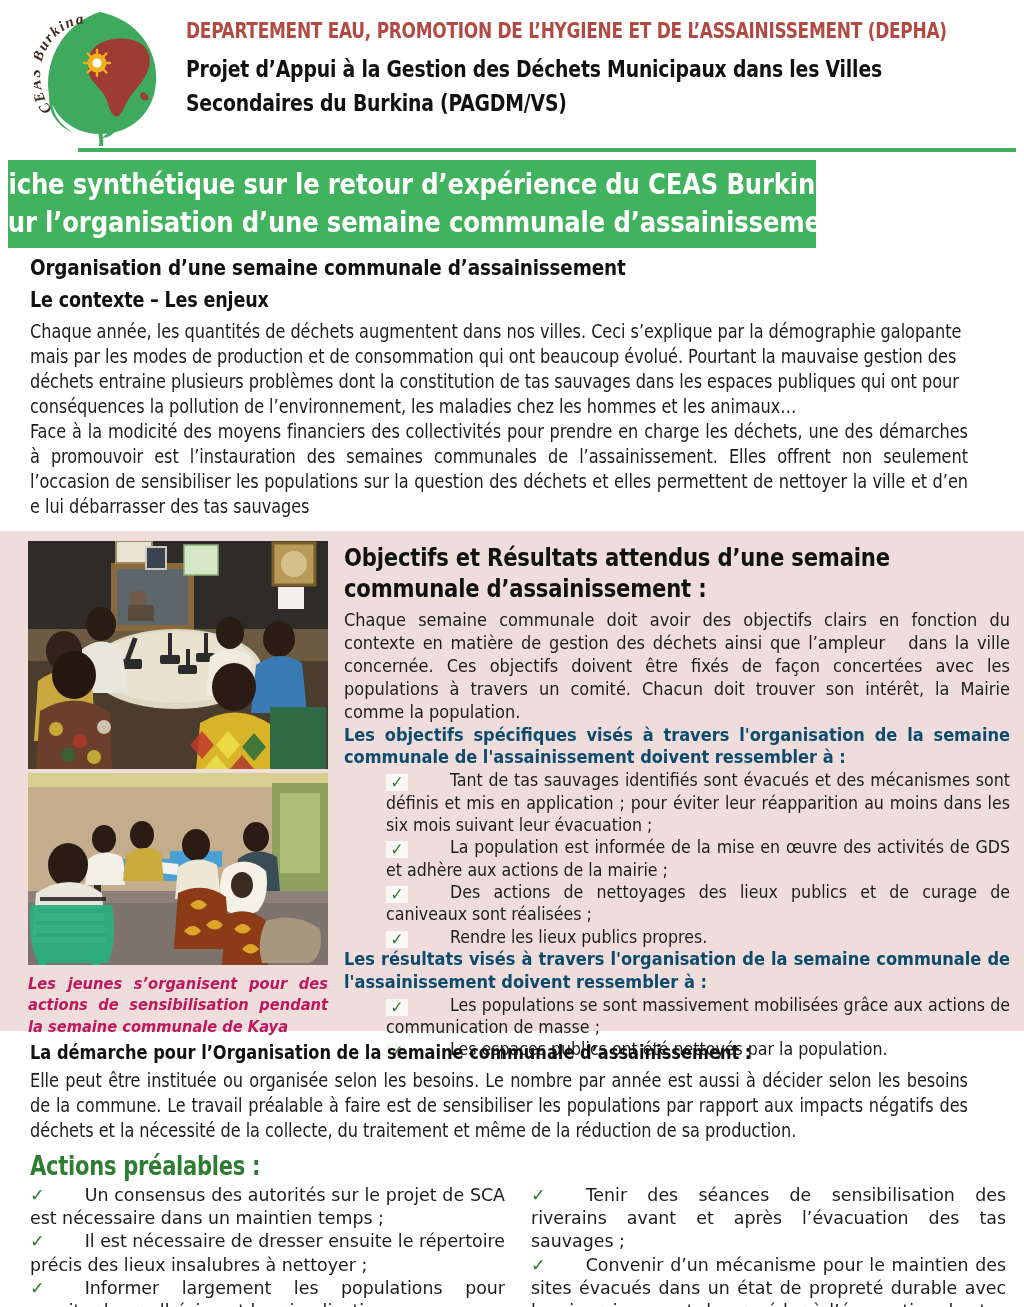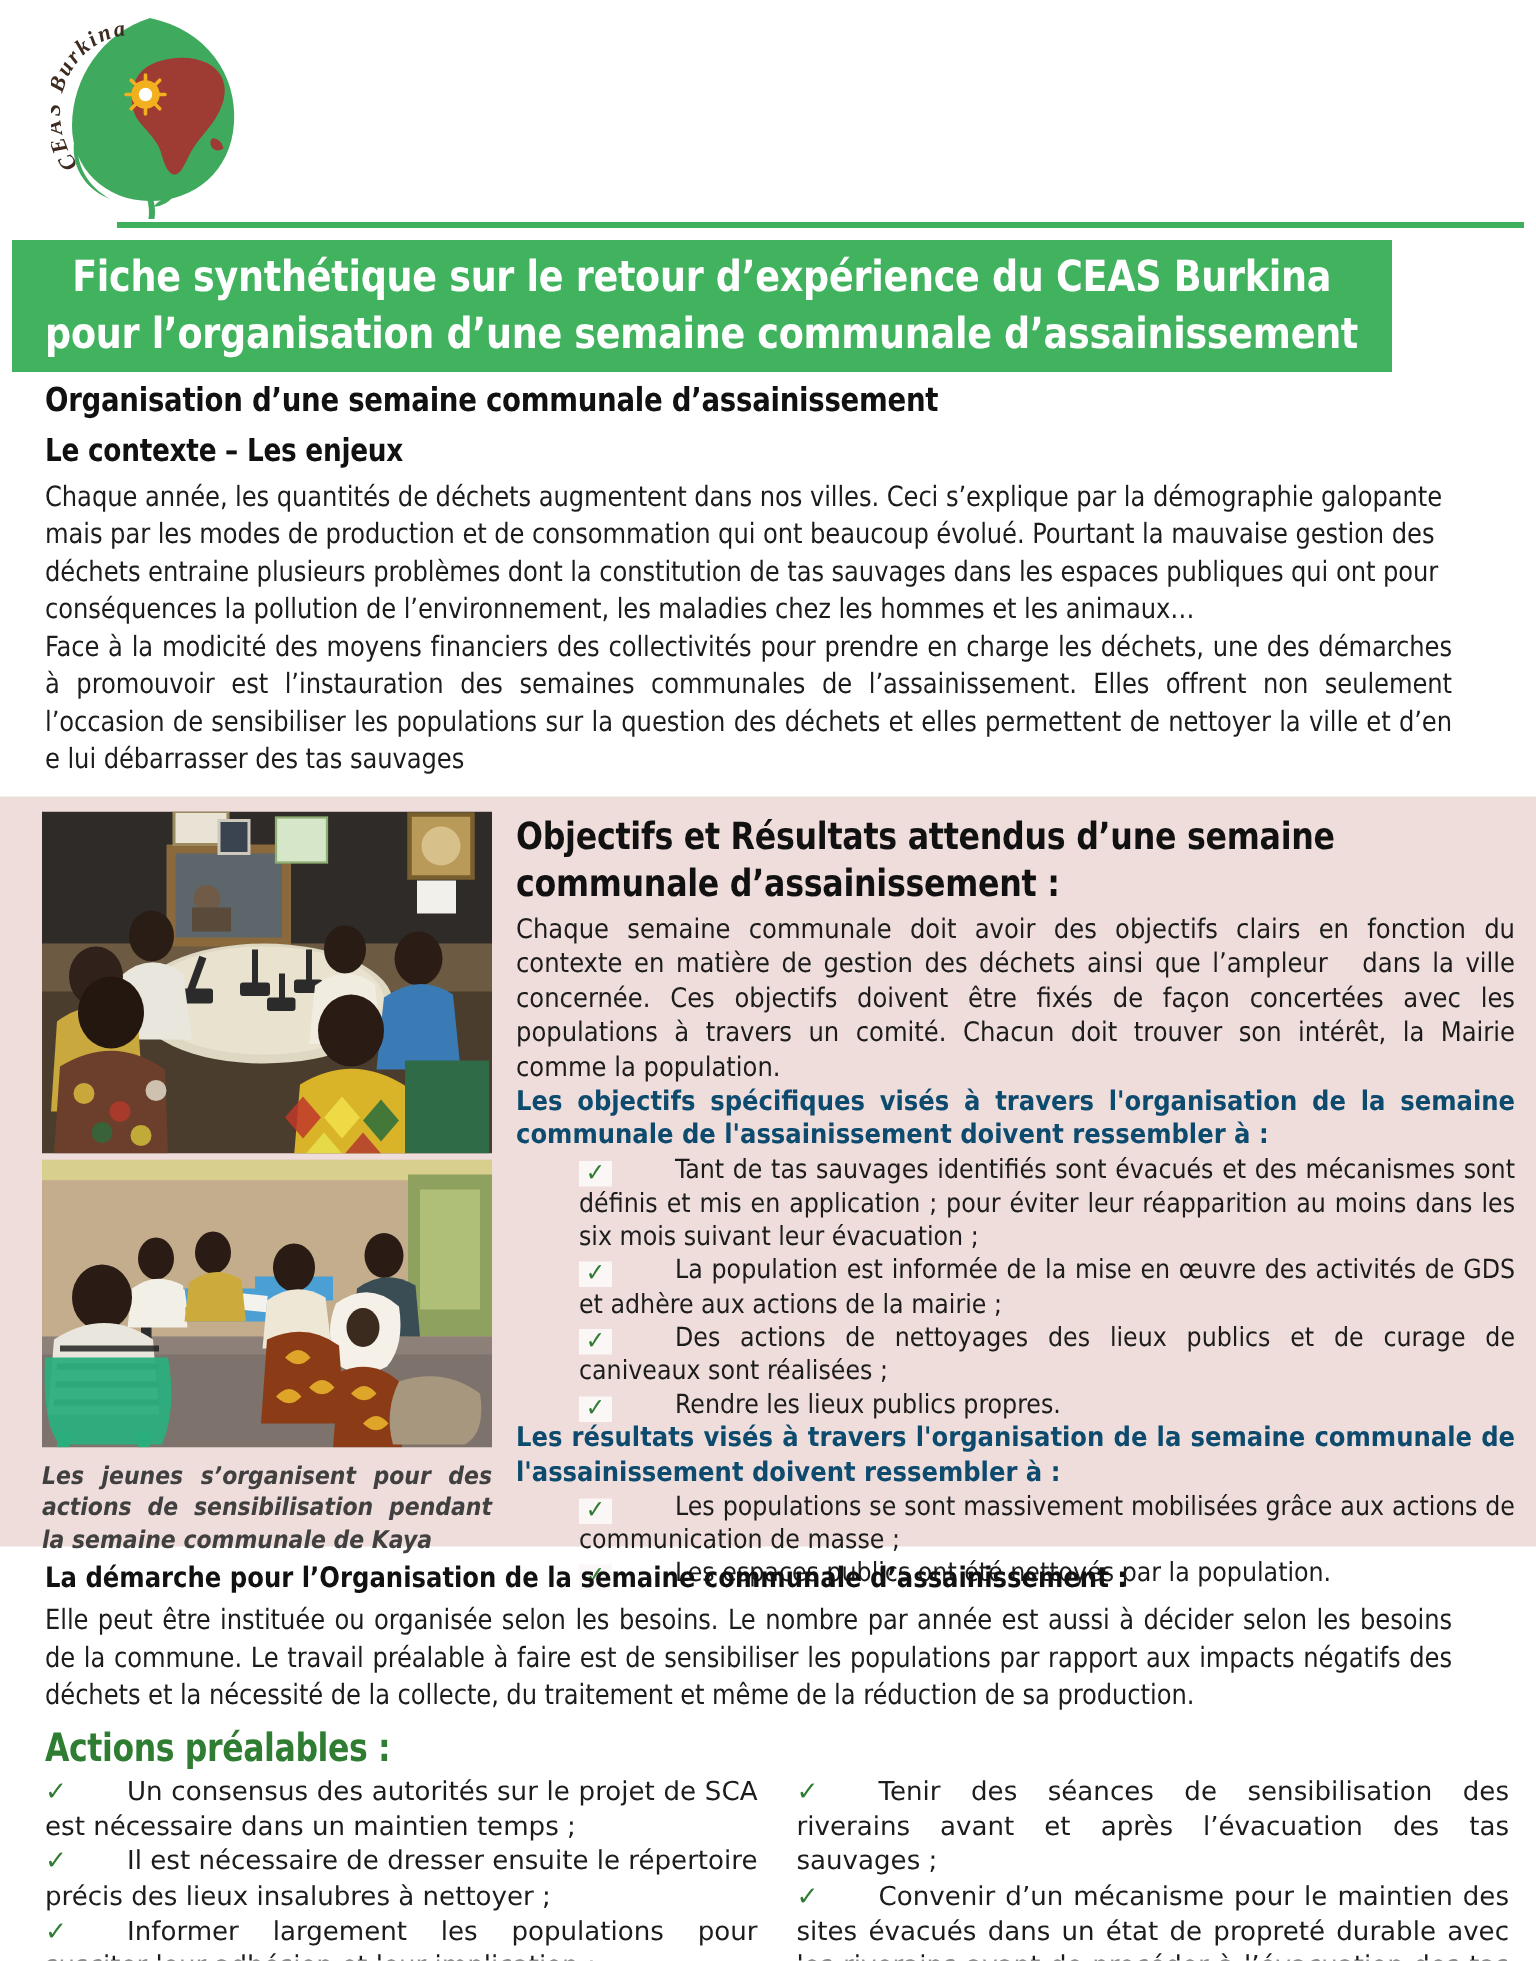--- a/index.html
+++ b/index.html
@@ -67,21 +67,21 @@
     width: 938px;
     height: 4px;
     background: #3fae5d;
   }
 
   
   .banner {
     position: absolute;
     left: 8px;
     top: 160px;
-    width: 920px;
+    width: 808px;
     height: 88px;
     background: #41b25e;
     display: flex;
     flex-direction: column;
     align-items: center;
     justify-content: center;
     box-sizing: border-box;
   }
   .banner-line {
     color: #ffffff;
@@ -169,21 +169,21 @@
   .photo1 { height: 228px; margin-bottom: 4px; }
   .photo2 { height: 192px; margin-bottom: 8px; }
 
   .caption {
     font-family: "DejaVu Sans Condensed", "Liberation Sans Narrow", "Liberation Sans", sans-serif;
     font-weight: bold;
     font-style: italic;
     font-size: 16.3px;
     line-height: 1.3;
     text-align: justify;
-    color: #404040;
+    color: #be185d;
     padding-right: 2px;
   }
 
   .right-col { flex: 1 1 auto; padding-top: 2px; }
   h3.pink-title {
     font-family: "DejaVu Sans Condensed", "Liberation Sans Narrow", "Liberation Sans", sans-serif;
     font-weight: bold;
     font-size: 25px;
     letter-spacing: -0.2px;
     transform: scaleX(0.94);
@@ -322,20 +322,27 @@
 
       <defs>
         <path id="arcpath" d="M 22 108 A 48 52 0 0 1 74 22" fill="none"></path>
       </defs>
       <text font-family="Liberation Serif, serif" font-size="15" font-style="italic" font-weight="bold" fill="#3e2a1e" letter-spacing="1.6">
         <textPath href="#arcpath" startOffset="4%">CEAS Burkina</textPath>
       </text>
     </svg>
   </div>
 
+  <div class="header-text">
+    <div class="dept-title">DEPARTEMENT EAU, PROMOTION DE L’HYGIENE ET DE L’ASSAINISSEMENT (DEPHA)</div>
+    <div class="proj-title">
+      <div>Projet d’Appui à la Gestion des Déchets Municipaux dans les Villes</div>
+      <div>Secondaires du Burkina (PAGDM/VS)</div>
+    </div>
+  </div>
 </div>
 
 <div class="green-rule"></div>
 
 <div class="banner">
   <div class="banner-line">Fiche synthétique sur le retour d’expérience du CEAS Burkina</div>
   <div class="banner-line">pour l’organisation d’une semaine communale d’assainissement</div>
 </div>
 
 <div class="content">

